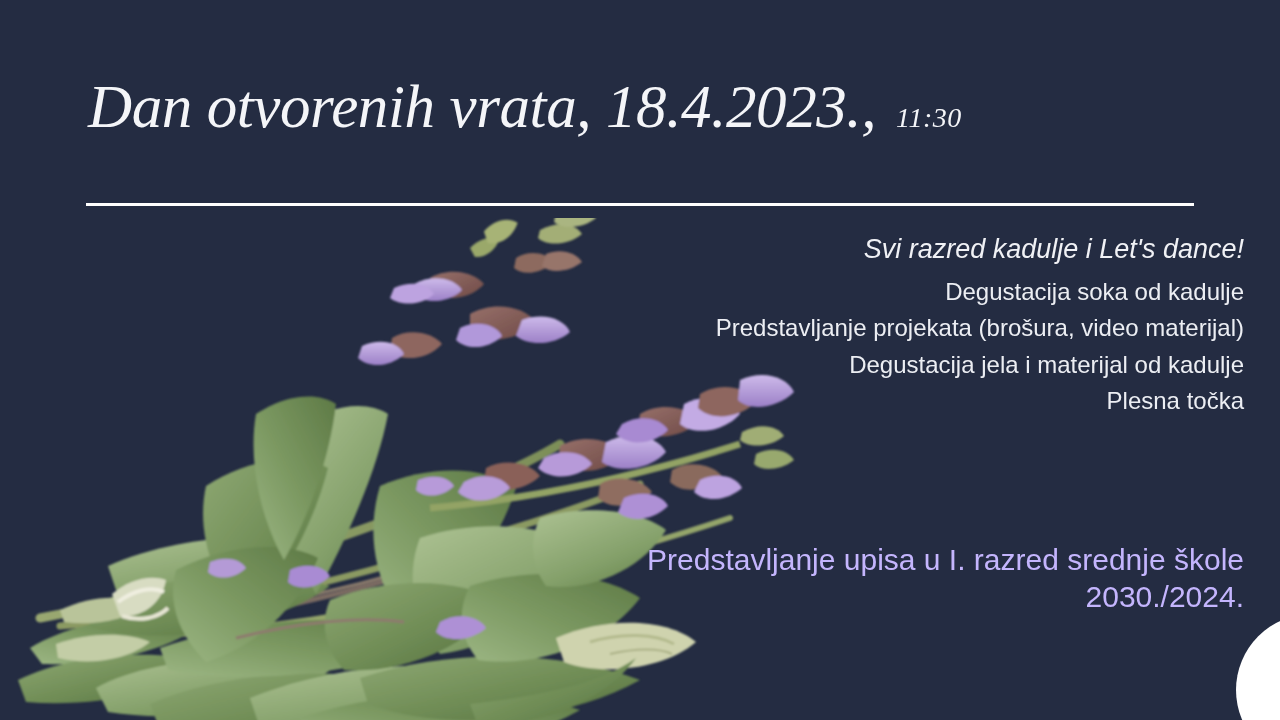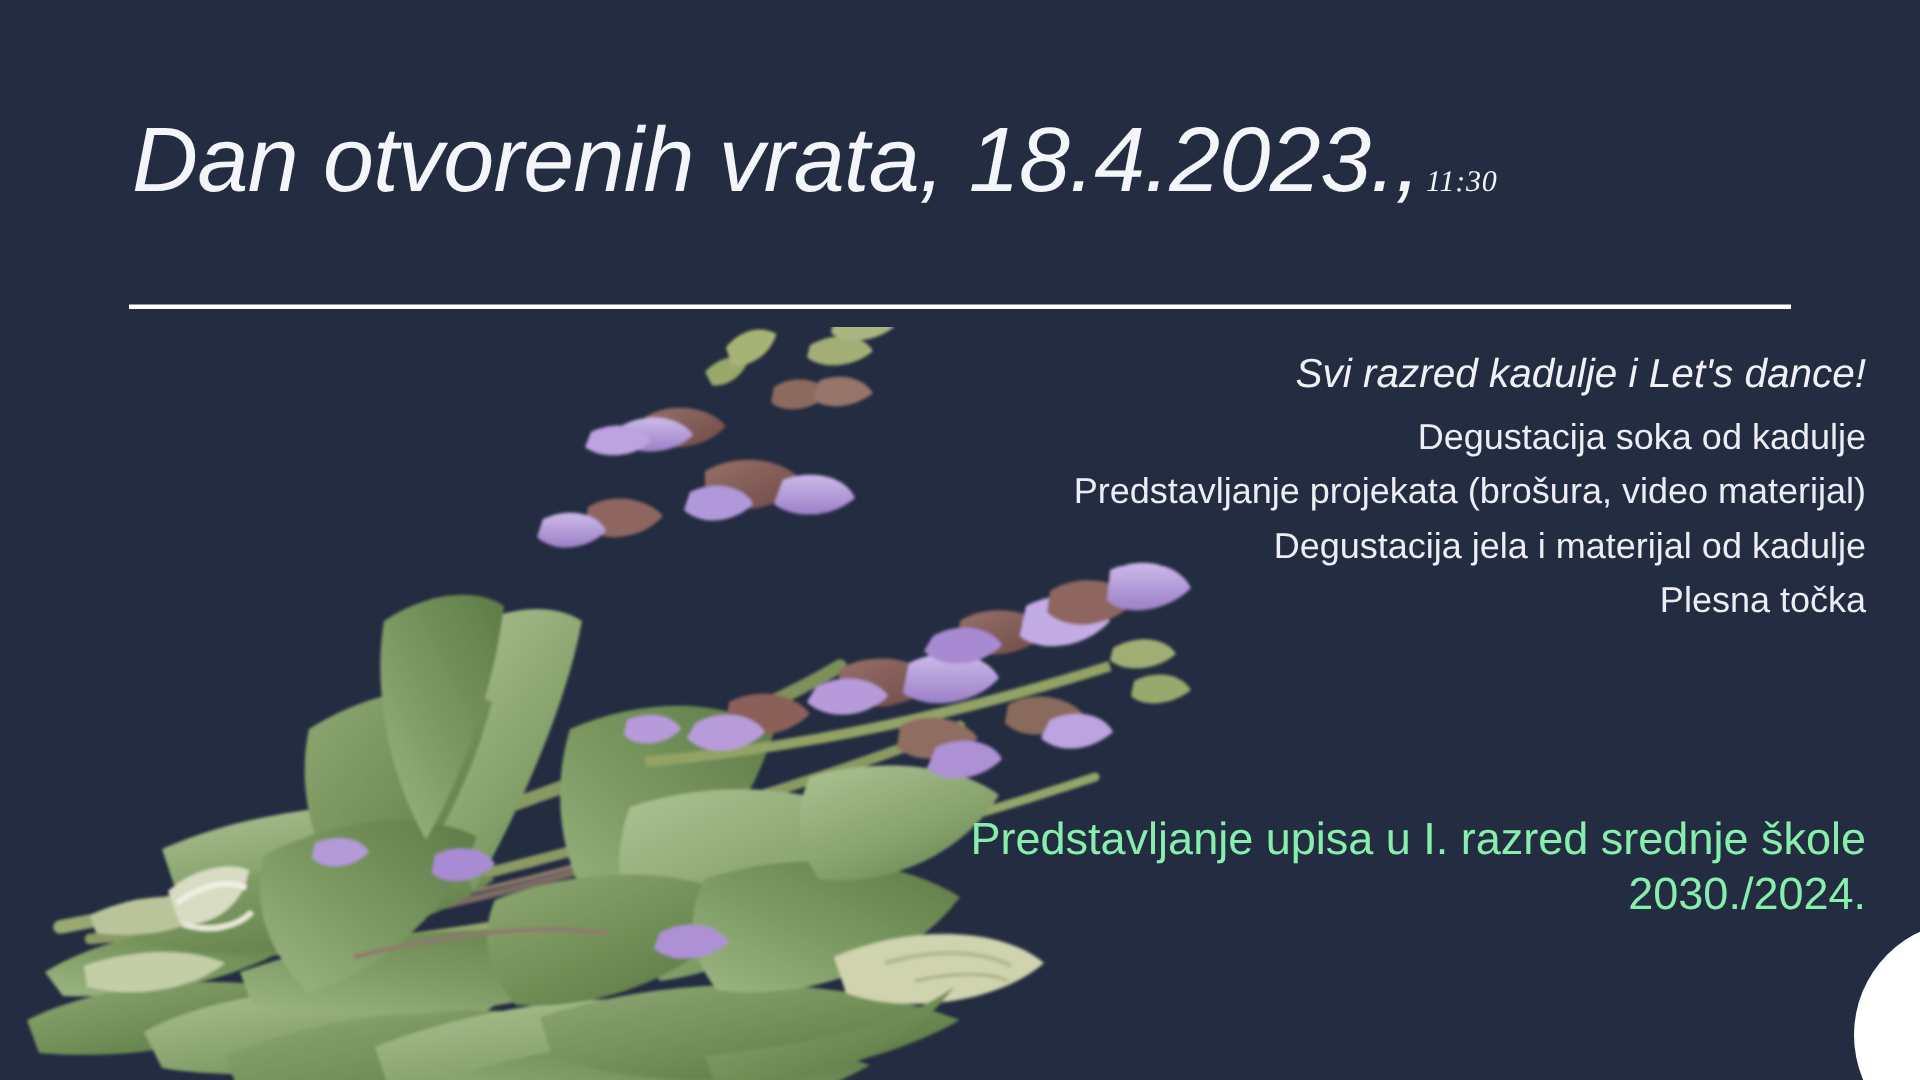--- a/index.html
+++ b/index.html
@@ -26,34 +26,34 @@
     position: absolute;
     left: 88px;
     top: 76px;
     width: 1110px;
     height: 72px;
     display: flex;
     align-items: baseline;
     white-space: nowrap;
   }
   #title-main {
-    font-family: Liberation Sans, sans-serif;
+    font-family: Liberation Serif, serif;
     font-style: italic;
     font-size: 61px;
     line-height: 1;
     color: #f4f5f8;
     letter-spacing: -0.4px;
   }
   #title-time {
     font-family: "Liberation Serif", "DejaVu Serif", serif;
     font-style: italic;
-    font-size: 20px;
+    font-size: 28px;
     line-height: 1;
     color: #f4f5f8;
-    margin-left: 4px;
+    margin-left: 20px;
     letter-spacing: 0.5px;
   }
 
   
   #divider {
     position: absolute;
     left: 86px;
     top: 203px;
     width: 1108px;
     height: 3px;
@@ -84,21 +84,21 @@
   }
 
   
   #enrolment-block {
     position: absolute;
     right: 36px;
     top: 542px;
     width: 640px;
     text-align: right;
     font-size: 30px;
-    color: #86efac;
+    color: #c4b5fd;
     line-height: 1.23;
   }
   .enrolment-line { white-space: nowrap; }
 
   
   #corner-circle {
     position: absolute;
     left: 1236px;
     top: 614px;
     width: 152px;

